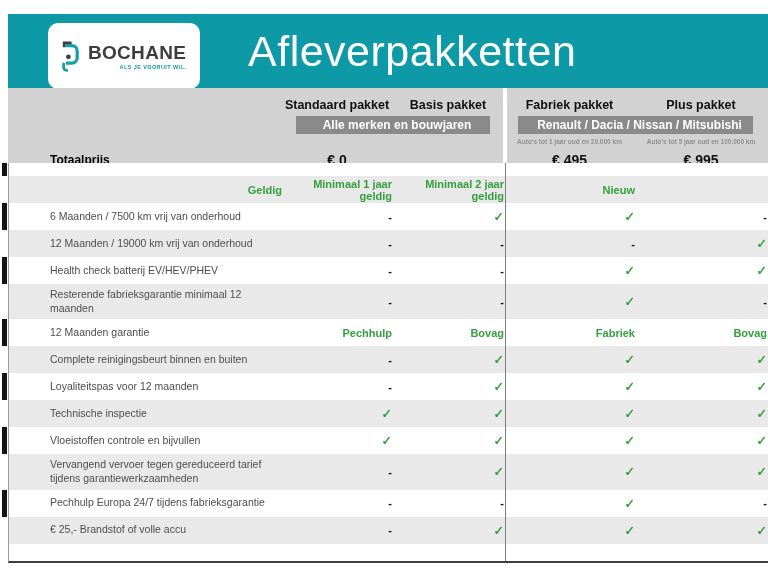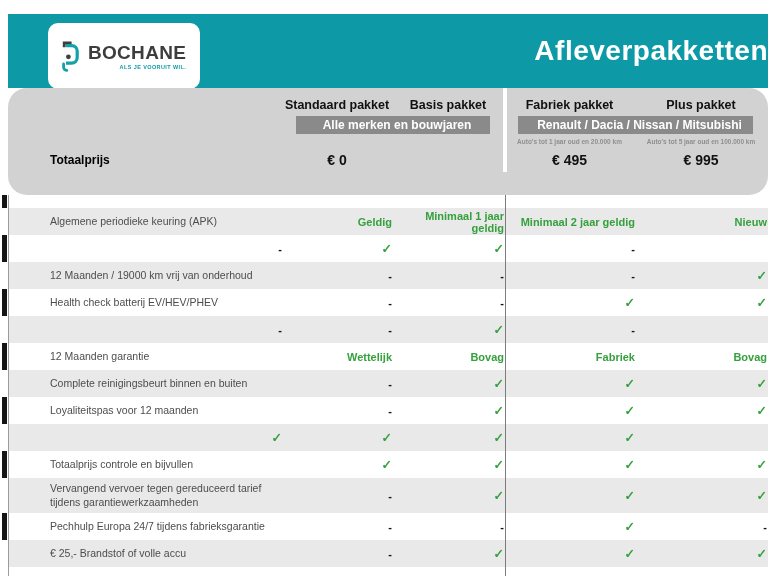--- a/index.html
+++ b/index.html
@@ -10,24 +10,24 @@
   
   .topbar { position:relative; height:74px; background:var(--teal,#0d9aa6); }
   .logo-box { position:absolute; left:40px; top:9px; width:152px; height:66px;
               background:#fff; border-radius:10px; display:flex; align-items:center;
               padding:0 10px; box-sizing:border-box; }
   .logo-text { display:flex; flex-direction:column; margin-left:6px; }
   .logo-name { font-size:19px; font-weight:700; color:#3d3d3d; letter-spacing:.3px; line-height:1; }
   .logo-tagline { font-size:5.5px; color:var(--teal,#0d9aa6); font-weight:700;
                   text-align:right; letter-spacing:.4px; margin-top:2px; }
   .page-title { position:absolute; left:240px; right:0; top:50%; transform:translateY(-50%);
-                text-align:right; color:#fff; font-size:28px; font-weight:700; letter-spacing:.5px; }
+                text-align:left; color:#fff; font-size:43px; font-weight:400; letter-spacing:.5px; }
 
   
-  .band { position:relative; height:107px; background:#d2d2d2;border-radius:19px; }
+  .band { position:relative; height:75px; background:#d2d2d2; }
   .band-grid { display:grid; grid-template-columns:274px 110px 112px 131px 132px;
                grid-template-rows:26px 20px 14px 24px; }
   .hdr { grid-row:1; text-align:center; font-weight:700; font-size:12.5px; color:#111; padding-top:10px; }
   .hdr.c1{grid-column:2}.hdr.c2{grid-column:3}.hdr.c3{grid-column:4}.hdr.c4{grid-column:5}
   .banner { grid-row:2; background:var(--banner,#8a8a8a); color:#fff; font-weight:700;
             font-size:12px; text-align:center; height:18px; line-height:18px; margin:2px 14px 0;padding-left:8px; }
   .banner-left{grid-column:2/4}.banner-right{grid-column:4/6}
   .note { grid-row:3; text-align:center; font-size:6.5px; font-weight:700; color:#8f8f8f; padding-top:4px; }
   .note.c3{grid-column:4}.note.c4{grid-column:5}
   .totaal-label { grid-row:4; grid-column:1; font-weight:700; font-size:12px; color:#000;
@@ -93,81 +93,83 @@
         <div class="price c3">€ 495</div>
         <div class="price c4">€ 995</div>
       </div>
       <div class="band-divider"></div>
     </div>
 
     <div class="table-body">
       <div class="gap-row"></div>
       <div>
           <div class="row row-gray">
-    <div class="row-label cellpart">Algemene periodieke keuring (APK)</div>
     <div class="cell val-text">Geldig</div>
     <div class="cell val-text">Minimaal 1 jaar geldig</div>
     <div class="cell val-text">Minimaal 2 jaar geldig</div>
     <div class="cell val-text">Nieuw</div>
   </div>
           <div class="row row-white">
+    <div class="row-label cellpart">6 Maanden / 7500 km vrij van onderhoud</div>
     <div class="cell val-dash">-</div>
     <div class="cell val-check">✓</div>
     <div class="cell val-check">✓</div>
     <div class="cell val-dash">-</div>
   </div>
           <div class="row row-gray">
     <div class="row-label cellpart">12 Maanden / 19000 km vrij van onderhoud</div>
     <div class="cell val-dash">-</div>
     <div class="cell val-dash">-</div>
     <div class="cell val-dash">-</div>
     <div class="cell val-check">✓</div>
   </div>
           <div class="row row-white">
     <div class="row-label cellpart">Health check batterij EV/HEV/PHEV</div>
     <div class="cell val-dash">-</div>
     <div class="cell val-dash">-</div>
     <div class="cell val-check">✓</div>
     <div class="cell val-check">✓</div>
   </div>
           <div class="row row-gray">
+    <div class="row-label cellpart">Resterende fabrieksgarantie minimaal 12 maanden</div>
     <div class="cell val-dash">-</div>
     <div class="cell val-dash">-</div>
     <div class="cell val-check">✓</div>
     <div class="cell val-dash">-</div>
   </div>
           <div class="row row-white">
     <div class="row-label cellpart">12 Maanden  garantie</div>
-    <div class="cell val-text">Wettelijk</div>
+    <div class="cell val-text">Pechhulp</div>
     <div class="cell val-text">Bovag</div>
     <div class="cell val-text">Fabriek</div>
     <div class="cell val-text">Bovag</div>
   </div>
           <div class="row row-gray">
     <div class="row-label cellpart">Complete reinigingsbeurt binnen en buiten</div>
     <div class="cell val-dash">-</div>
     <div class="cell val-check">✓</div>
     <div class="cell val-check">✓</div>
     <div class="cell val-check">✓</div>
   </div>
           <div class="row row-white">
     <div class="row-label cellpart">Loyaliteitspas voor 12 maanden</div>
     <div class="cell val-dash">-</div>
     <div class="cell val-check">✓</div>
     <div class="cell val-check">✓</div>
     <div class="cell val-check">✓</div>
   </div>
           <div class="row row-gray">
-    <div class="cell val-check">✓</div>
-    <div class="cell val-check">✓</div>
-    <div class="cell val-check">✓</div>
-    <div class="cell val-check">✓</div>
-  </div>
-          <div class="row row-white">
-    <div class="row-label cellpart">Totaalprijs controle en bijvullen</div>
+    <div class="row-label cellpart">Technische inspectie</div>
+    <div class="cell val-check">✓</div>
+    <div class="cell val-check">✓</div>
+    <div class="cell val-check">✓</div>
+    <div class="cell val-check">✓</div>
+  </div>
+          <div class="row row-white">
+    <div class="row-label cellpart">Vloeistoffen controle en bijvullen</div>
     <div class="cell val-check">✓</div>
     <div class="cell val-check">✓</div>
     <div class="cell val-check">✓</div>
     <div class="cell val-check">✓</div>
   </div>
           <div class="row row-gray">
     <div class="row-label cellpart">Vervangend vervoer tegen gereduceerd tarief tijdens garantiewerkzaamheden</div>
     <div class="cell val-dash">-</div>
     <div class="cell val-check">✓</div>
     <div class="cell val-check">✓</div>

